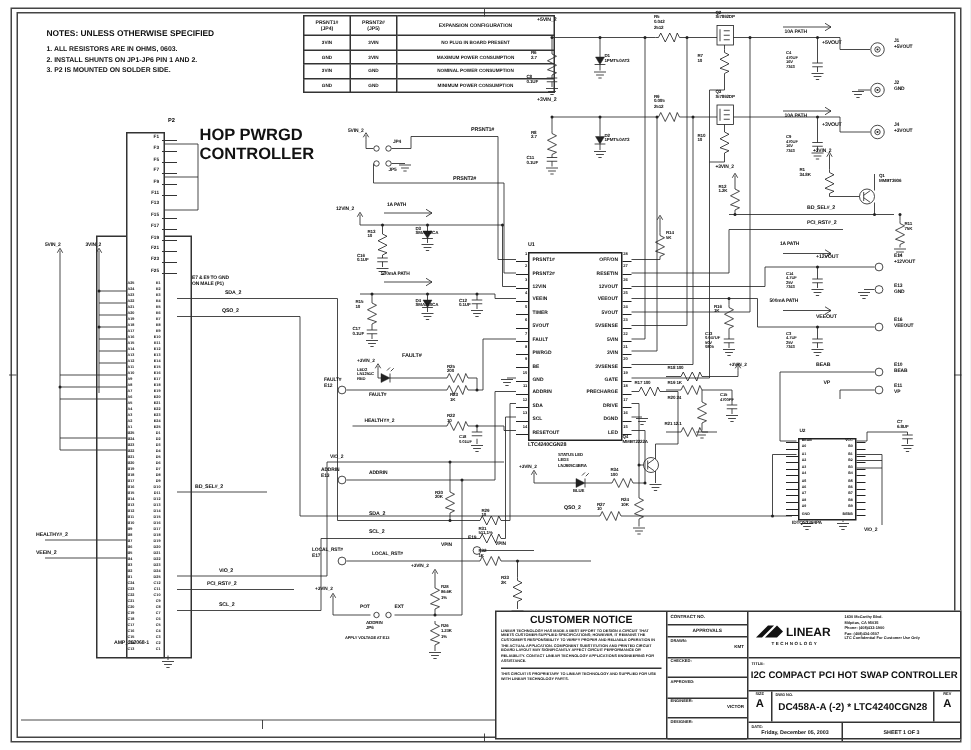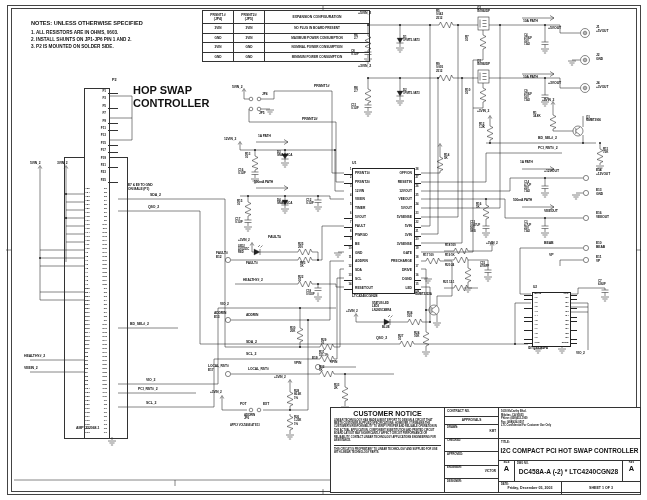--- a/index.html
+++ b/index.html
@@ -386,21 +386,21 @@
           <td class="c2">NOMINAL POWER CONSUMPTION</td>
         </tr>
         <tr>
           <td class="c0">GND</td>
           <td class="c1">GND</td>
           <td class="c2">MINIMUM POWER CONSUMPTION</td>
         </tr>
       </tbody>
   </table>
 
-  <div id="diagram-title">HOP SWAP
+  <div id="diagram-title">HOP PWRGD
 CONTROLLER</div>
 
   <div class="conn-outer"></div>
   <div class="conn-inner"></div>
   <div class="teeth t-conn-l"></div>
   <div class="teeth t-conn-rf"></div>
   <div class="teeth t-conn-rm"></div>
   <div id="conn-f">
       <div class="fr">F1</div>
       <div class="fr">F3</div>
@@ -1046,20 +1046,28 @@
             <div class="av">VICTOR</div>
           </div>
           <div class="ar">
             <div class="al">DESIGNER:</div>
             <div class="av"></div>
           </div>
         </div>
     </div>
     <div id="tb-right">
       <div id="tb-logo-row">
+        <div id="tb-logo">
+          <svg width="54" height="11">
+            <polygon points="1,9 9,1 13,1 5,9" fill="#111"></polygon>
+            <polygon points="7,9 15,1 19,5 15,9" fill="#111"></polygon>
+            <text x="21" y="8" font-size="8" font-weight="bold" font-family="Liberation Sans, sans-serif" fill="#111">LINEAR</text>
+          </svg>
+          <div class="l2">TECHNOLOGY</div>
+        </div>
         <div id="tb-addr">1630 McCarthy Blvd.
 Milpitas, CA 95035
 Phone: (408)432-1900
 Fax: (408)434-0507
 LTC Confidential For Customer Use Only</div>
       </div>
       <div id="tb-title-row">
         <span class="tl">TITLE:</span>
         <div class="tv">I2C COMPACT PCI HOT SWAP CONTROLLER</div>
       </div>

